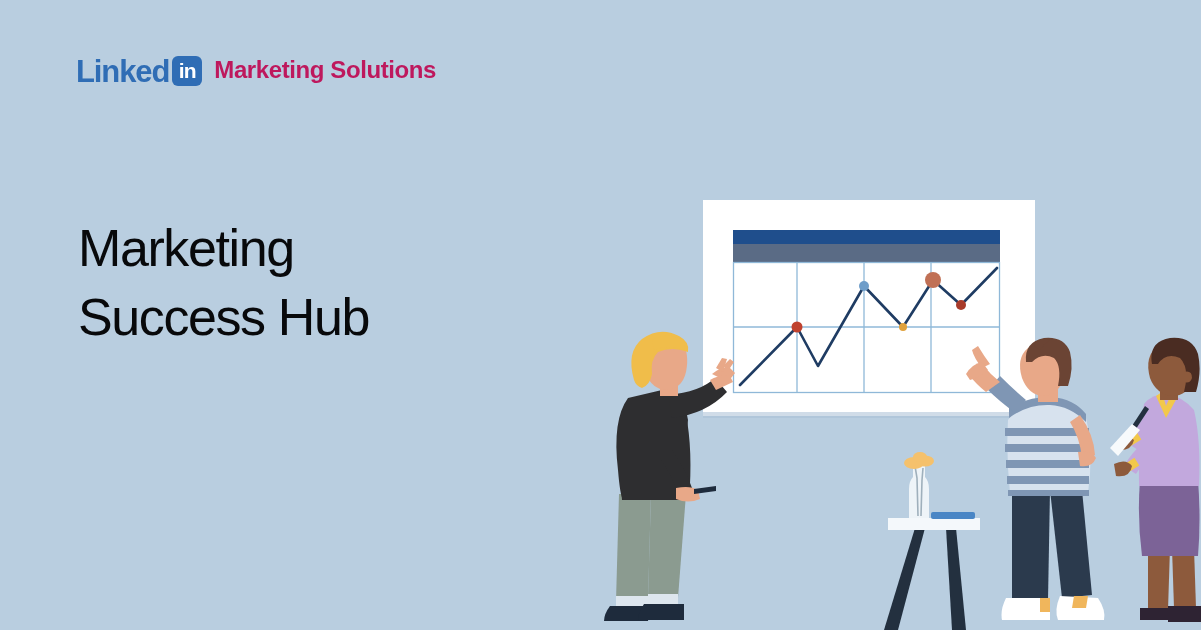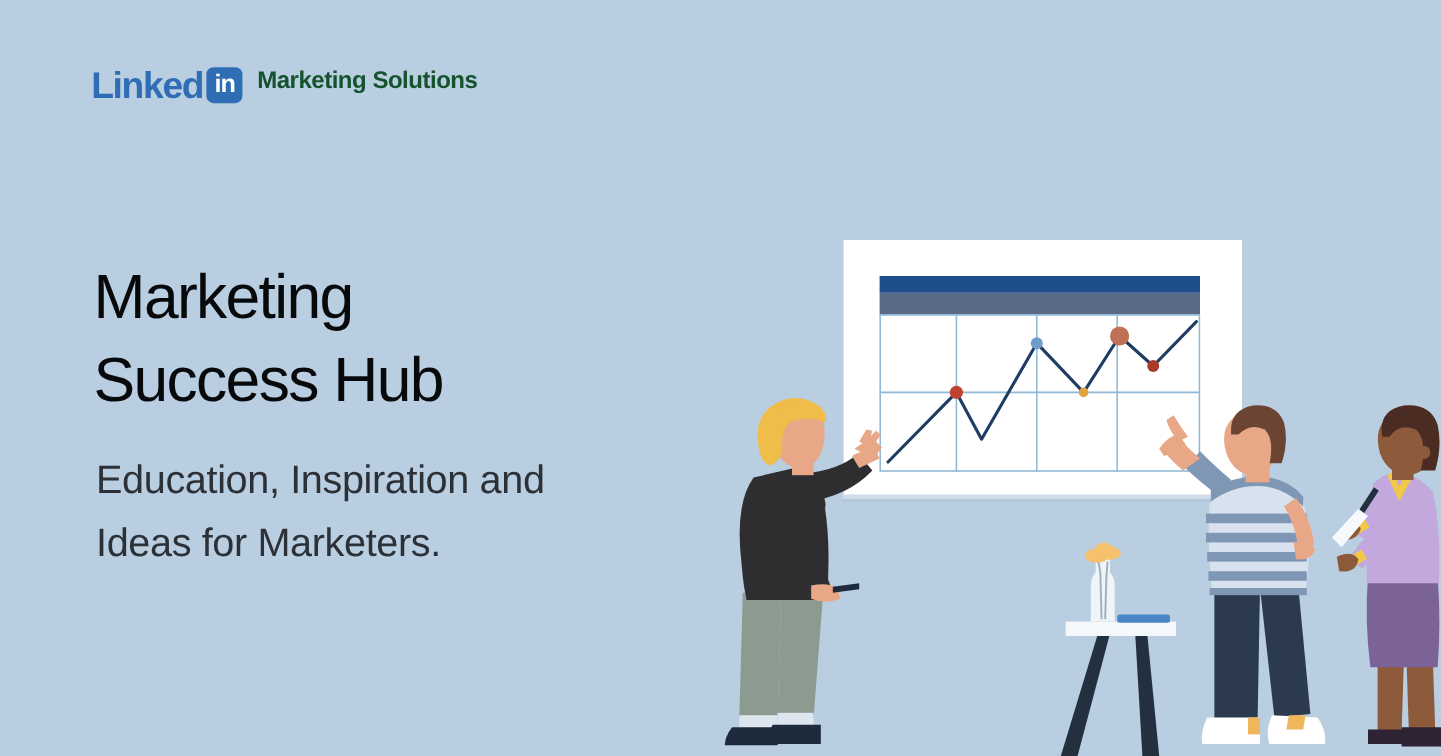--- a/index.html
+++ b/index.html
@@ -47,24 +47,24 @@
     letter-spacing: -0.7px;
     display: flex;
     align-items: center;
     justify-content: center;
     line-height: 1;
     padding-bottom: 2px;
     box-sizing: border-box;
   }
   #brand-suffix {
     margin-left: 12px;
-    font-size: 20px;
+    font-size: 24px;
     font-weight: bold;
     letter-spacing: -0.4px;
-    color: #14532d;
+    color: #be185d;
     white-space: nowrap;
   }
 
   
   #headline {
     position: absolute;
     left: 78px;
     top: 179px;
     font-size: 52px;
     font-weight: normal;
@@ -272,16 +272,14 @@
   </div>
 
   <div id="brand">
     <span id="brand-linkedin">Linked</span>
     <span id="brand-in-badge">in</span>
     <span id="brand-suffix">Marketing Solutions</span>
   </div>
 
   <h1 id="headline">Marketing
 Success Hub</h1>
-  <p id="subtitle">Education, Inspiration and
-Ideas for Marketers.</p>
 
 </div>
 
 </body></html>

